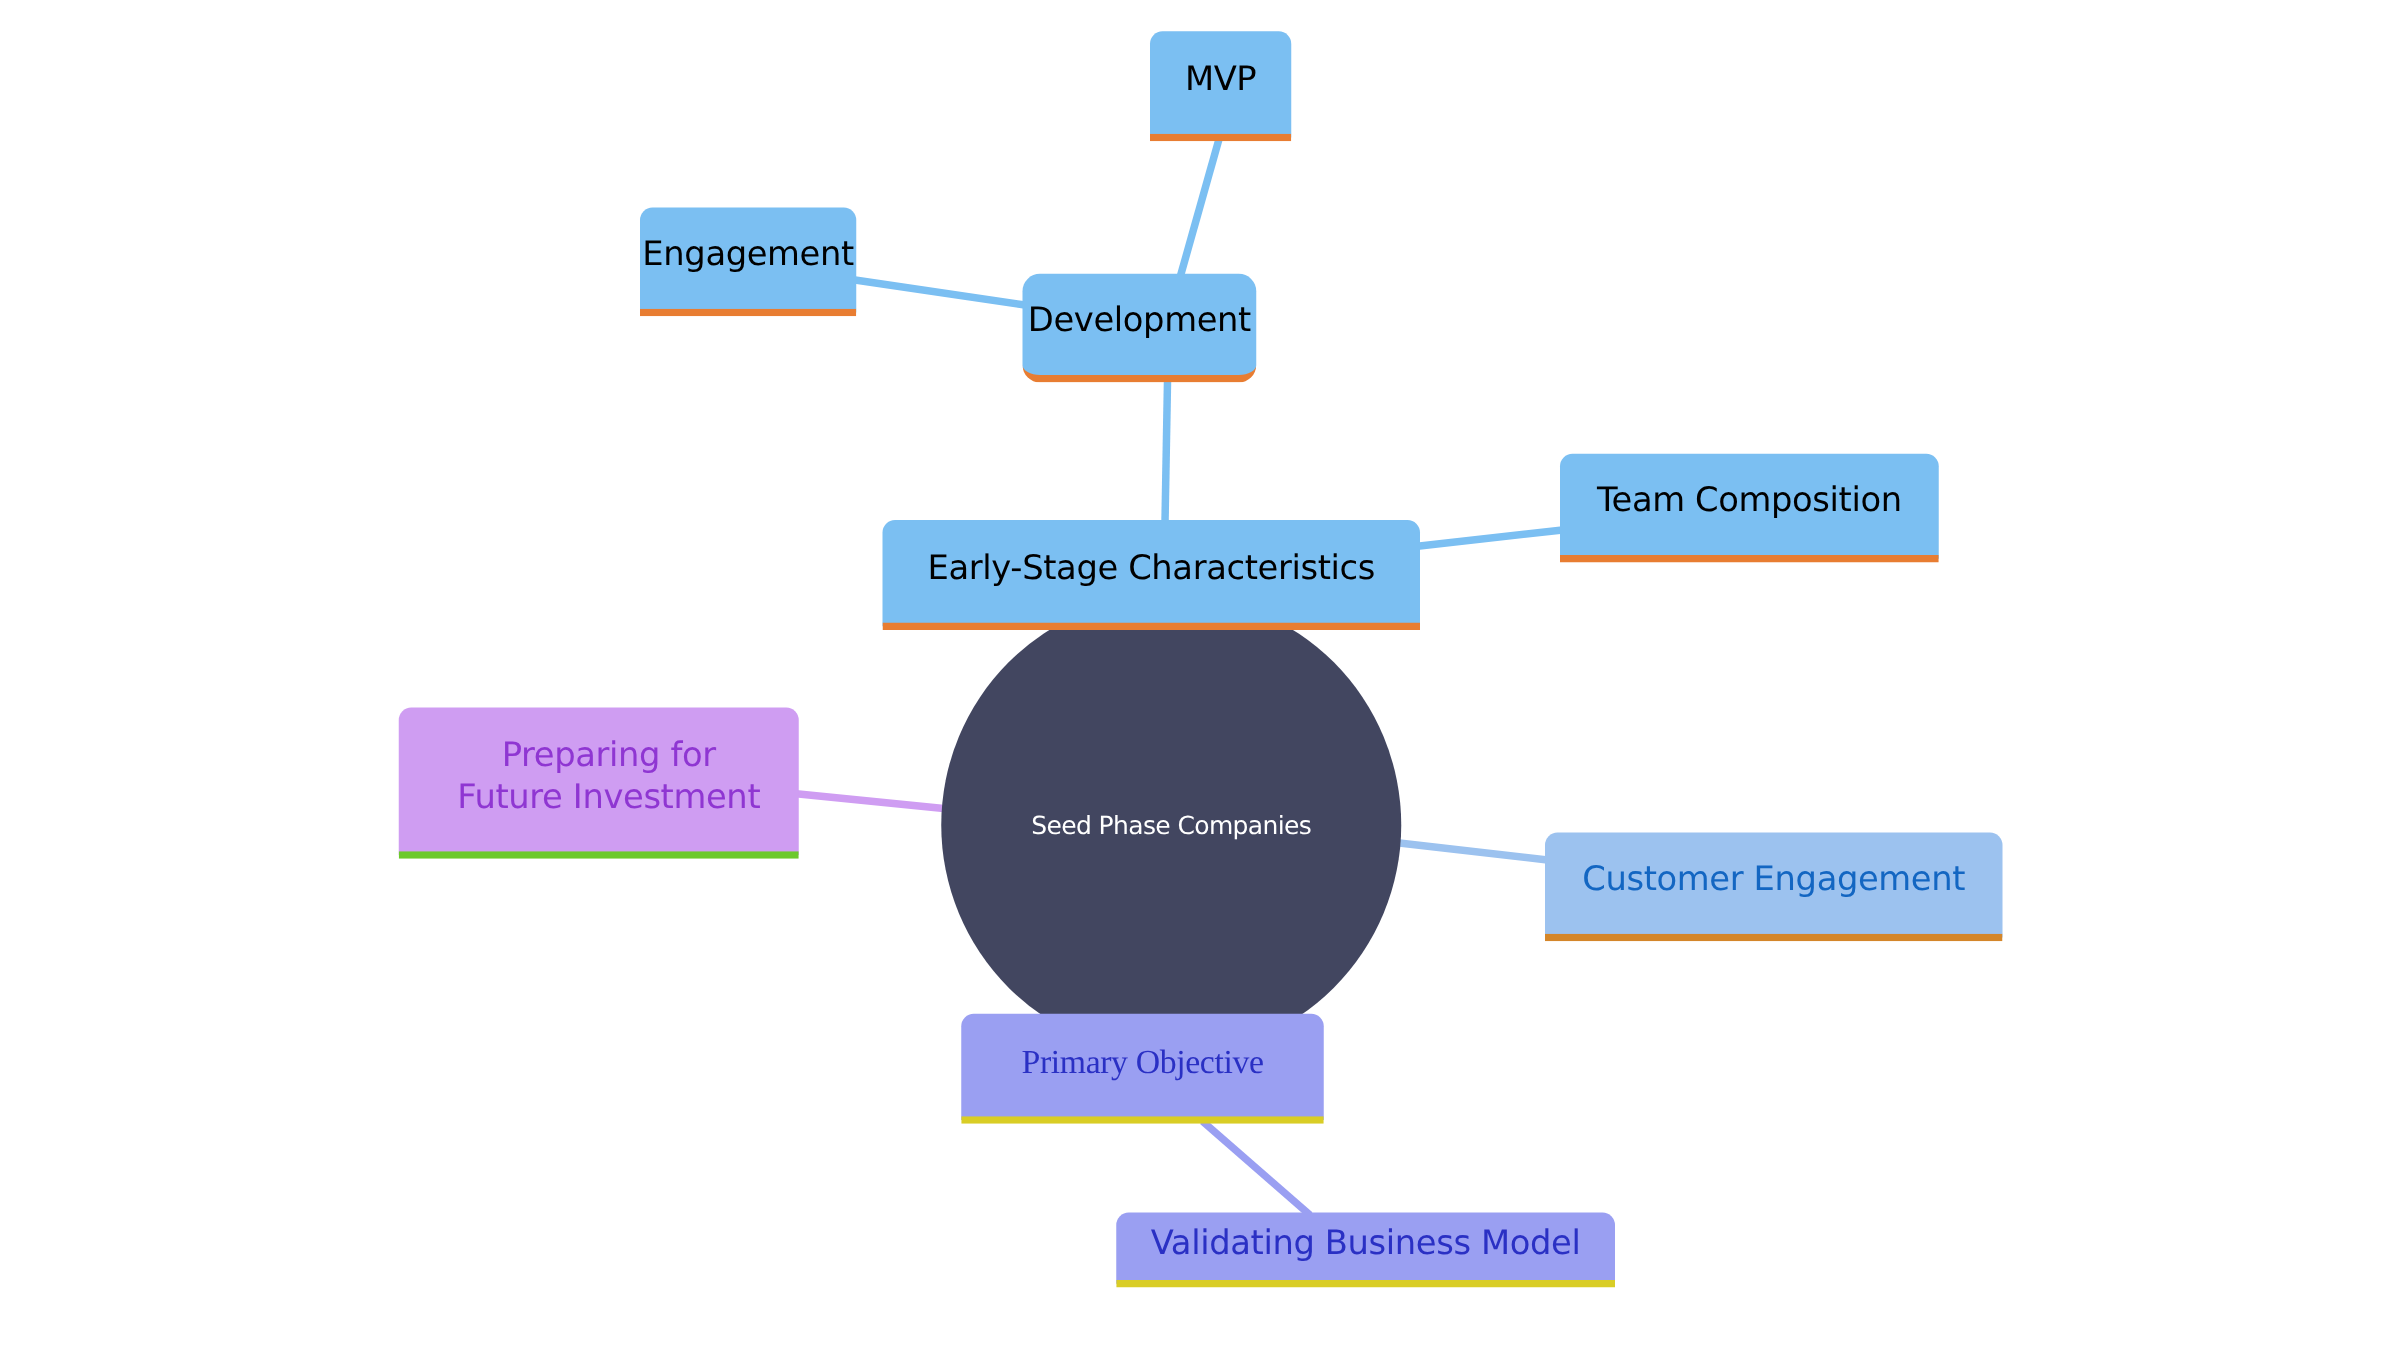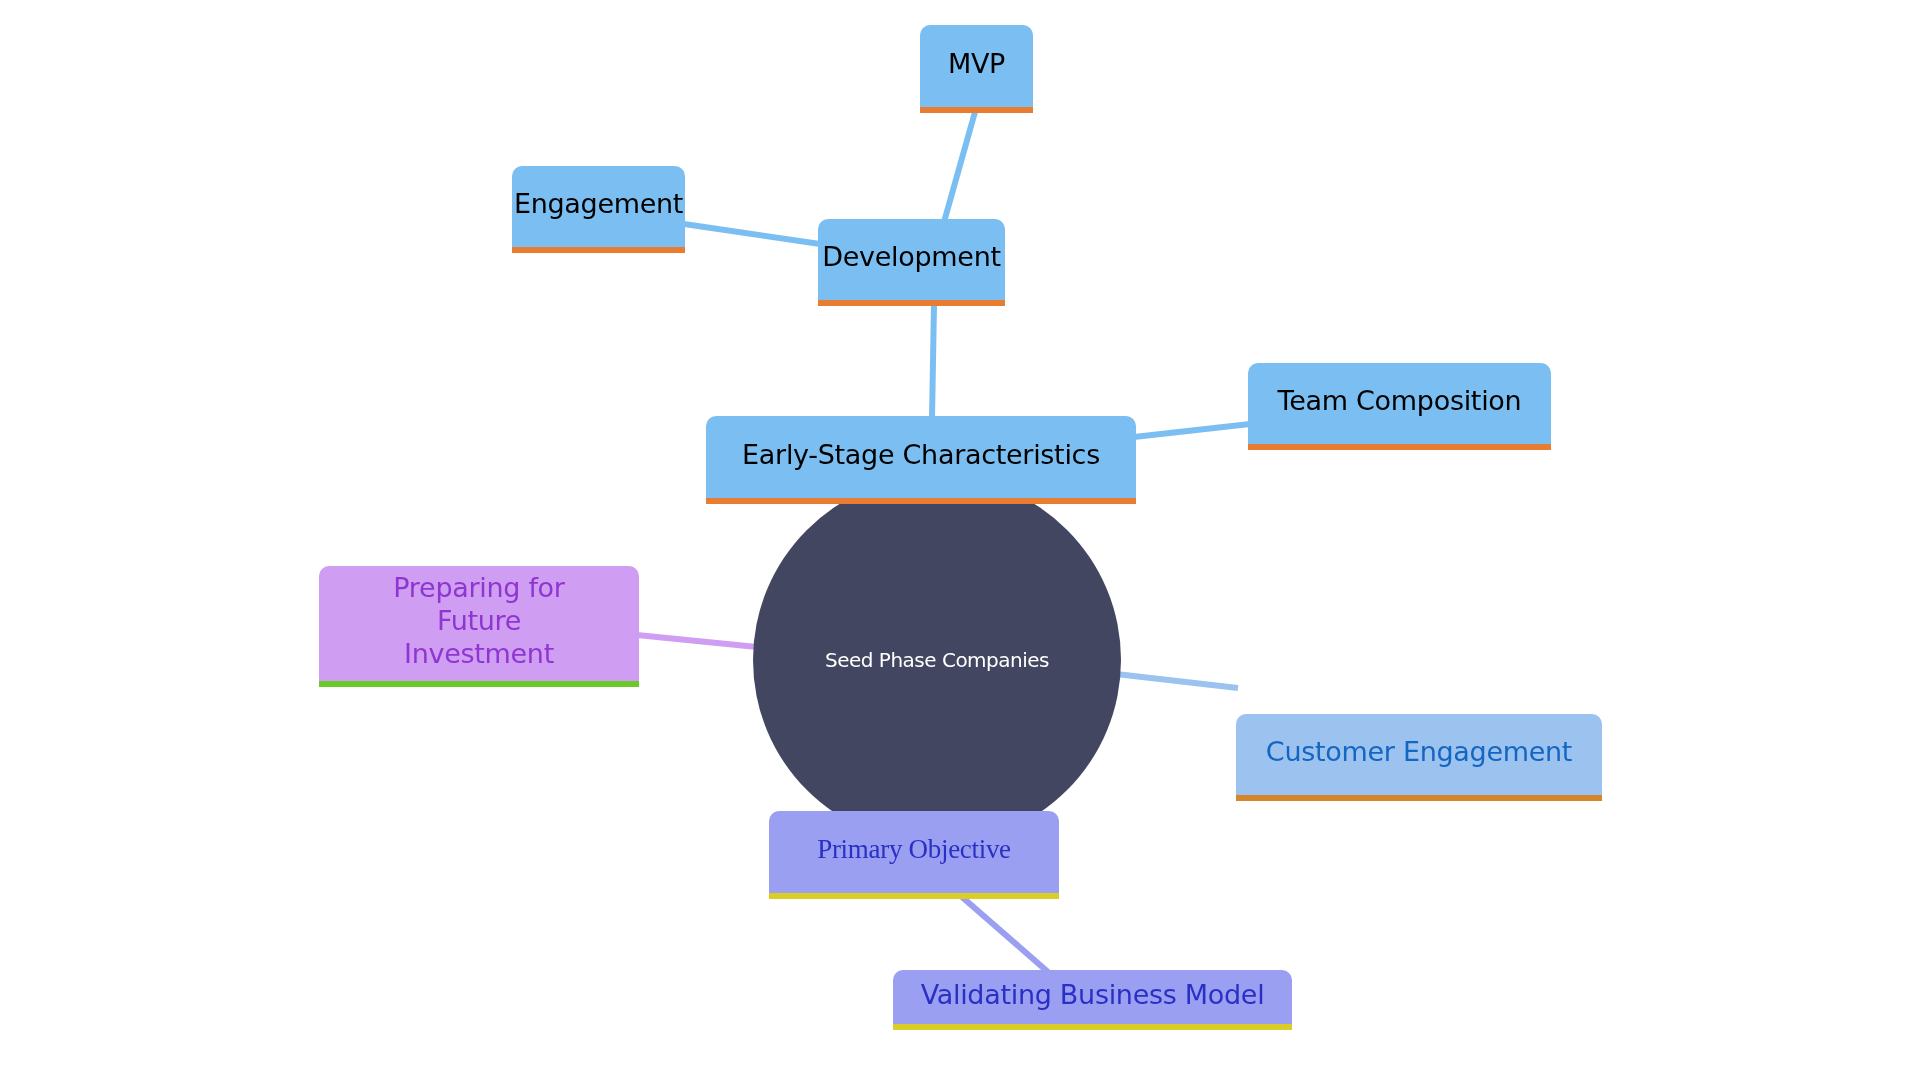--- a/index.html
+++ b/index.html
@@ -33,41 +33,41 @@
 </svg>
 
 <div class="root">
   <span>Seed Phase Companies</span>
 </div>
 
 <div class="node blue" style="left:706px; top:416px; width:430px; height:88px;text-align:right;">
   <span>Early-Stage Characteristics</span>
 </div>
 
-<div class="node blue" style="left:818px; top:219px; width:187px; height:87px;">
+<div class="node blue" style="left:818px; top:219px; width:187px; height:87px;border-radius:14px;">
   <span>Development</span>
 </div>
 
 <div class="node blue" style="left:920px; top:25px; width:113px; height:88px;">
   <span>MVP</span>
 </div>
 
 <div class="node blue" style="left:512px; top:166px; width:173px; height:87px;">
   <span>Engagement</span>
 </div>
 
 <div class="node blue" style="left:1248px; top:363px; width:303px; height:87px;align-items:center;">
   <span>Team Composition</span>
 </div>
 
-<div class="node lightblue" style="left:1236px; top:666px; width:366px; height:87px;margin-top:48px;">
+<div class="node lightblue" style="left:1236px; top:666px; width:366px; height:87px;">
   <span>Customer Engagement</span>
 </div>
 
-<div class="node purple" style="left:319px; top:566px; width:320px; height:121px; padding-left:40px; padding-right:40px;">
+<div class="node purple" style="left:319px; top:566px; width:320px; height:121px; padding-left:40px; padding-right:24px;">
   <span>Preparing for Future Investment</span>
 </div>
 
 <div class="node indigo" style="left:769px; top:811px; width:290px; height:88px;font-family:Liberation Serif, serif;">
   <span>Primary Objective</span>
 </div>
 
 <div class="node indigo" style="left:893px; top:970px; width:399px; height:60px;">
   <span>Validating Business Model</span>
 </div>

